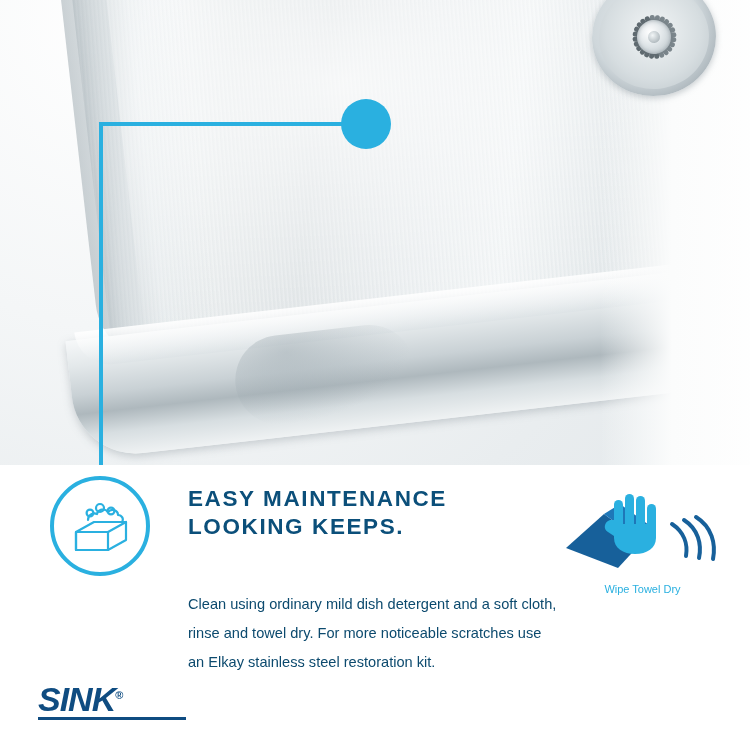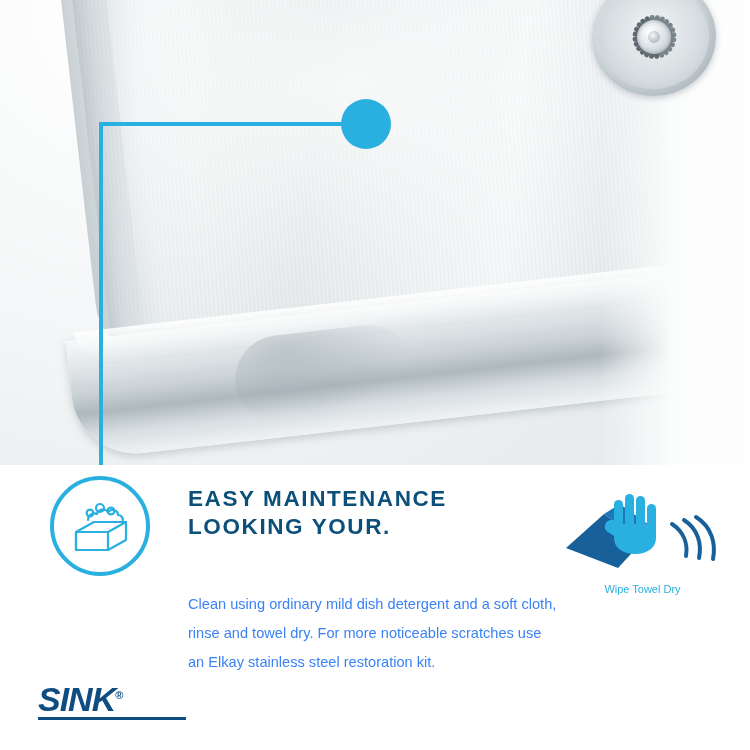--- a/index.html
+++ b/index.html
@@ -236,21 +236,21 @@
     font-weight: bold;
     font-size: 22.5px;
     line-height: 28px;
     letter-spacing: 1.6px;
   }
   .body-copy {
     position: absolute;
     left: 188px;
     top: 125px;
     width: 370px;
-    color: #3b82f6;
+    color: #0c4a6e;
     font-size: 14.6px;
     line-height: 29px;
   }
 
   
   .wipe-wrap {
     position: absolute;
     left: 560px;
     top: 25px;
     width: 165px;
@@ -346,21 +346,21 @@
           <path d="M38 44 c0-5 5-8 9-6 1-5 8-6 11-2 3-4 10-2 10 3 4 0 6 4 4 7"></path>
           <circle cx="40" cy="37" r="3.4"></circle>
           <circle cx="50" cy="32" r="4"></circle>
           <circle cx="61" cy="35" r="3.4"></circle>
         </g>
       </svg>
     </div>
 
     <div class="headline">
       <div>EASY MAINTENANCE</div>
-      <div>LOOKING YOUR.</div>
+      <div>LOOKING KEEPS.</div>
     </div>
 
     <div class="body-copy">Clean using ordinary mild dish detergent and a soft cloth, rinse and towel dry. For more noticeable scratches use an Elkay stainless steel restoration kit.</div>
 
     <div class="wipe-wrap">
       <svg width="165" height="110" viewBox="0 0 165 110">
 
         <path d="M6 58 L44 24 L82 52 L58 78 Z" fill="#17609a"></path>
         <path d="M44 24 L82 52 L96 40 L60 14 Z" fill="#1e77b8"></path>
 

